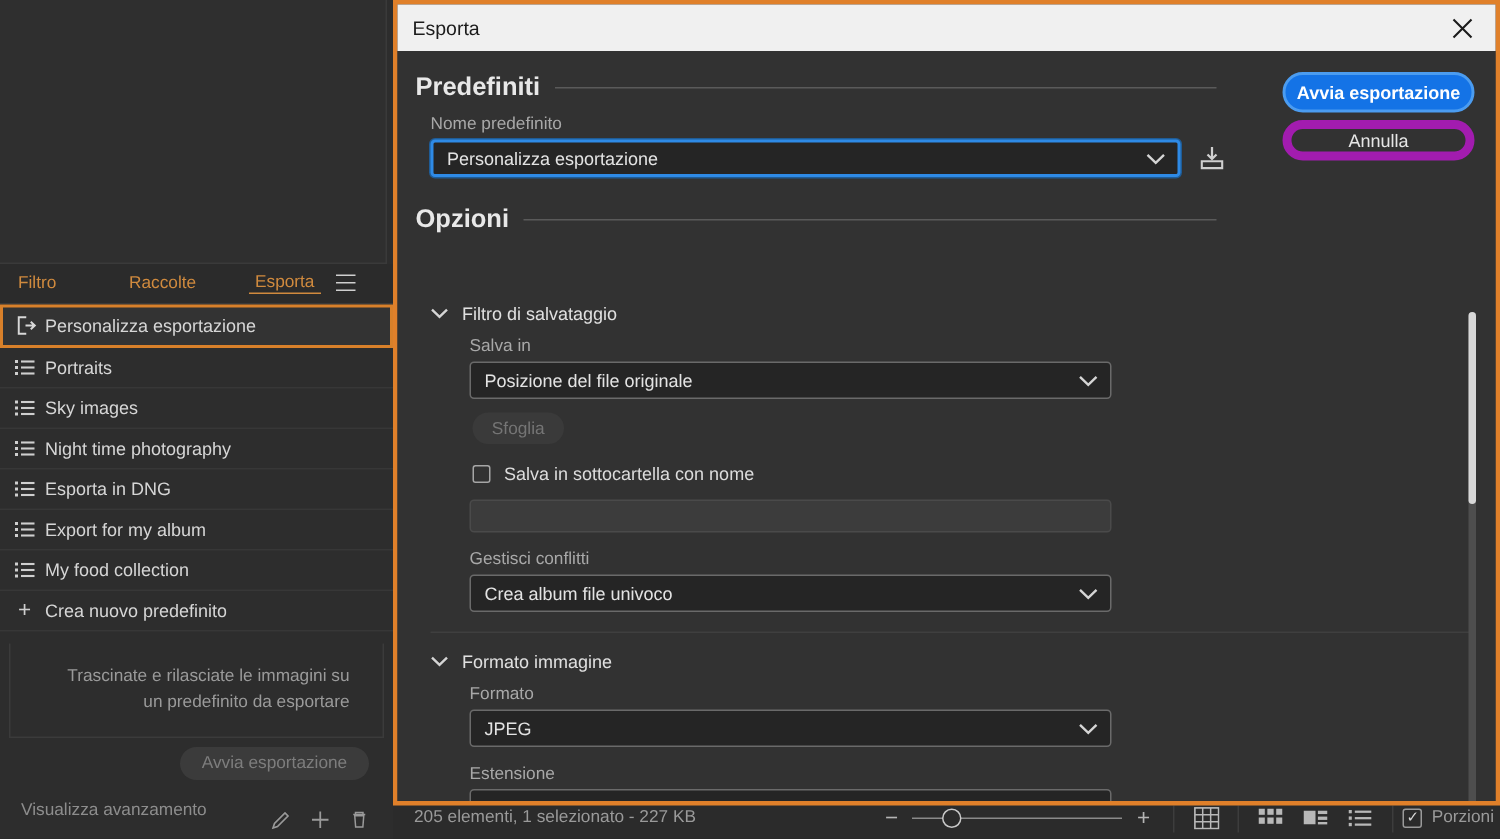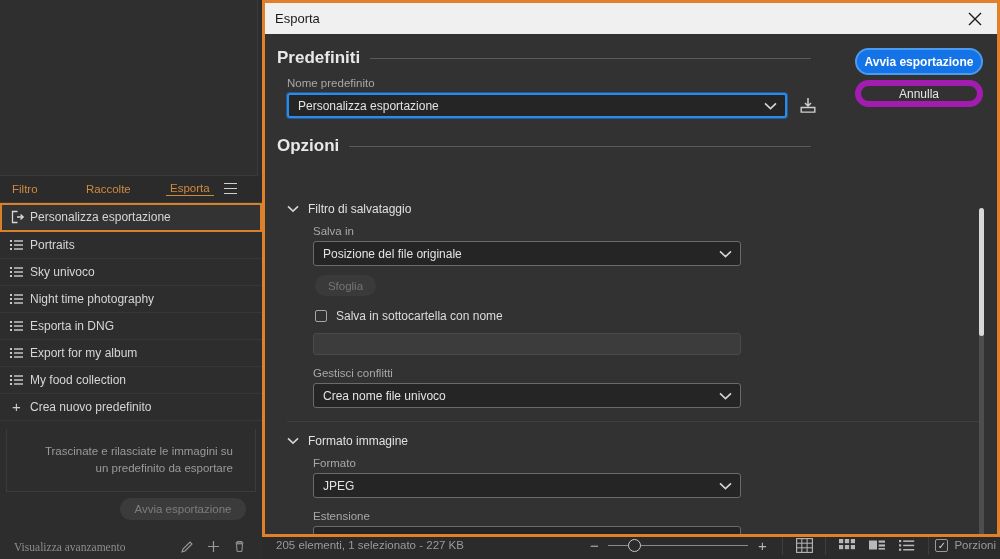--- a/index.html
+++ b/index.html
@@ -80,23 +80,23 @@
   }
   .btn-export-disabled {
     margin: 6px 8px 8px auto;
     width: 126px; height: 22px;
     border-radius: 11px;
     background: #3b3b3b; color: #7d7d7d;
     display: flex; align-items: center; justify-content: center;
     font-size: 11.5px;
   }
   .left-footer {
-    display: flex; align-items: center;
+    display: flex; 
     padding: 0 10px 0 14px; height: 26px;
-    color: #8d8d8d; font-size: 11.5px; font-family: Liberation Serif, serif;
+    color: #8d8d8d; font-size: 11.5px;
   }
   .left-footer .spacer { flex: 1; }
   .foot-ico { width: 26px; display:flex; align-items:center; justify-content:center; color:#9a9a9a; }
 
   
   .bg-right {
     position: absolute; left: 262px; top: 0; right: 0; bottom: 0;
     background: #2b2b2b;
   }
   .bg-strip {
@@ -290,21 +290,21 @@
             <g fill="#cfcfcf">
                 <rect x="0" y="1" width="2" height="2"></rect>
                 <rect x="0" y="5" width="2" height="2"></rect>
                 <rect x="0" y="9" width="2" height="2"></rect>
             <rect x="4" y="1.3" width="9" height="1.4"></rect>
                 <rect x="4" y="5.3" width="9" height="1.4"></rect>
                 <rect x="4" y="9.3" width="9" height="1.4"></rect>
               </g>
           </svg>
         </span>
-        <span class="preset-label">Sky univoco</span>
+        <span class="preset-label">Sky images</span>
       </div>
 
       <div class="preset-row">
         <span class="preset-ico">
           <svg width="14" height="12" viewBox="0 0 14 12">
             <g fill="#cfcfcf">
                 <rect x="0" y="1" width="2" height="2"></rect>
                 <rect x="0" y="5" width="2" height="2"></rect>
                 <rect x="0" y="9" width="2" height="2"></rect>
             <rect x="4" y="1.3" width="9" height="1.4"></rect>
@@ -553,21 +553,21 @@
 
             <div class="chk-row">
               <span class="chk-box"></span>
               <span class="chk-lbl">Salva in sottocartella con nome</span>
             </div>
 
             <div class="text-input"></div>
 
             <div class="fld-label" style="margin-top:12px;">Gestisci conflitti</div>
             <div class="select w-opt">
-              <span>Crea nome file univoco</span>
+              <span>Crea album file univoco</span>
               <span class="chev">
                 <svg width="13" height="8" viewBox="0 0 13 8">
                     <path d="M1 1.3L6.5 6.6 12 1.3" fill="none" stroke="#d5d5d5" stroke-width="1.6"></path>
                   </svg>
               </span>
             </div>
           </div>
 
           <div class="divider"></div>
 

